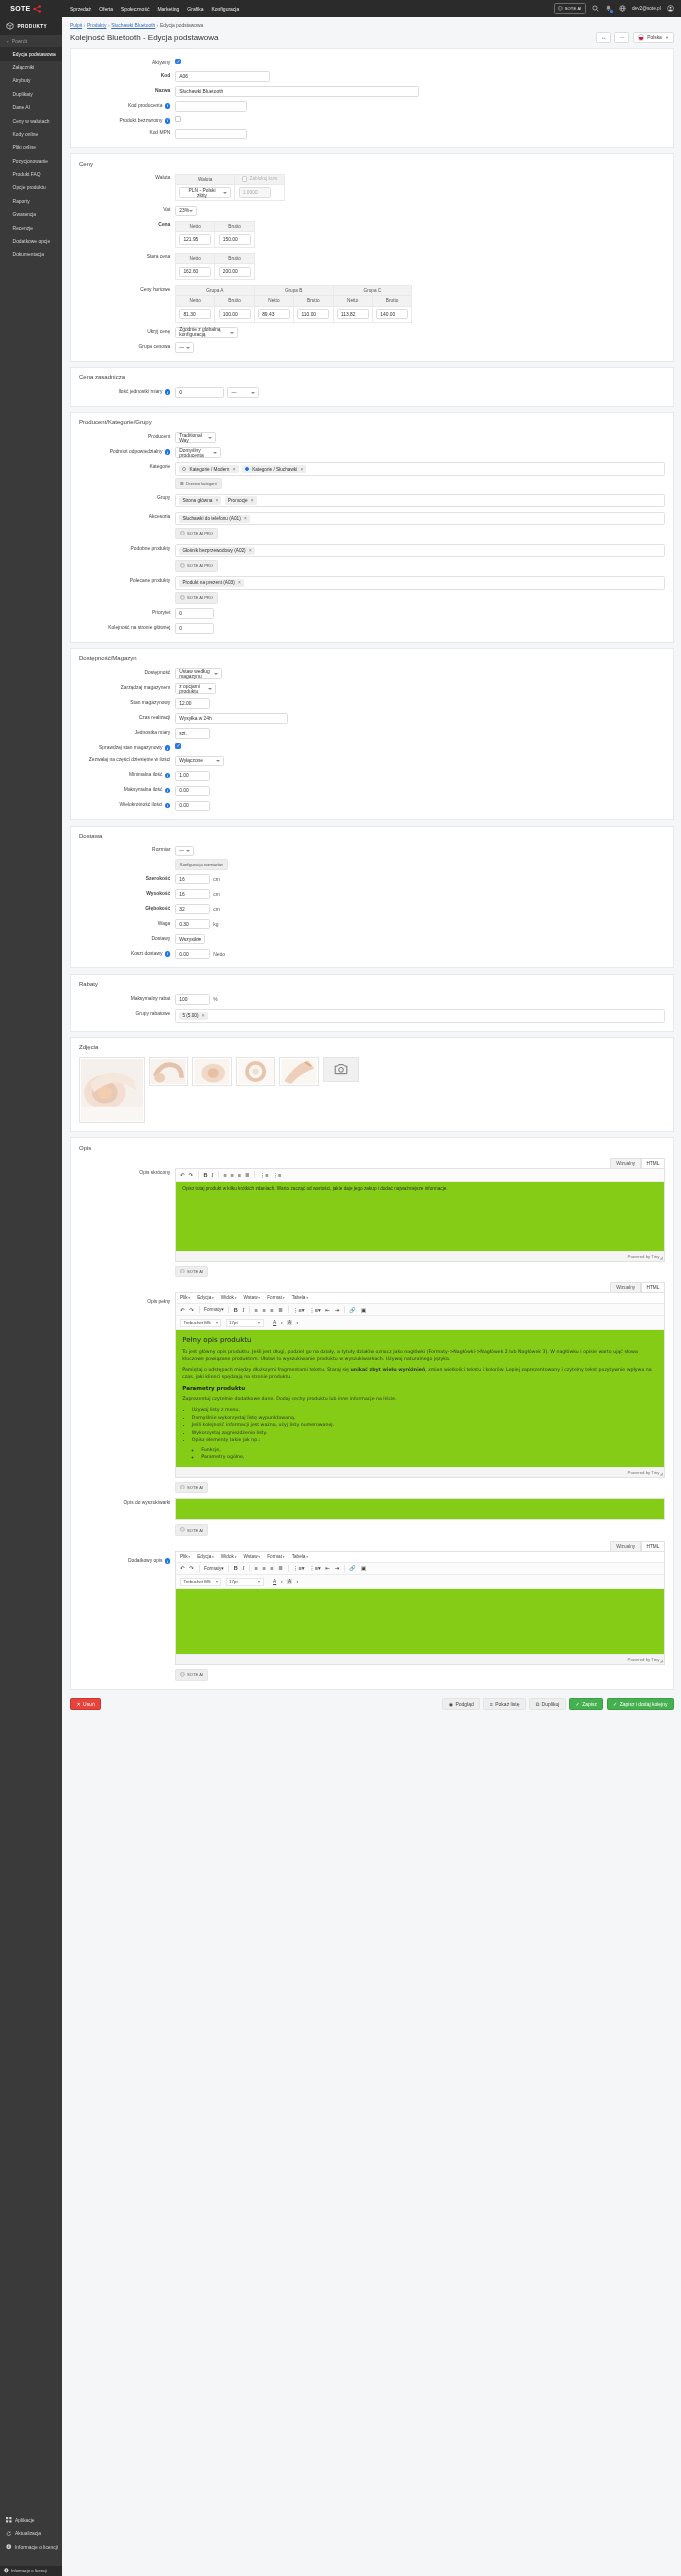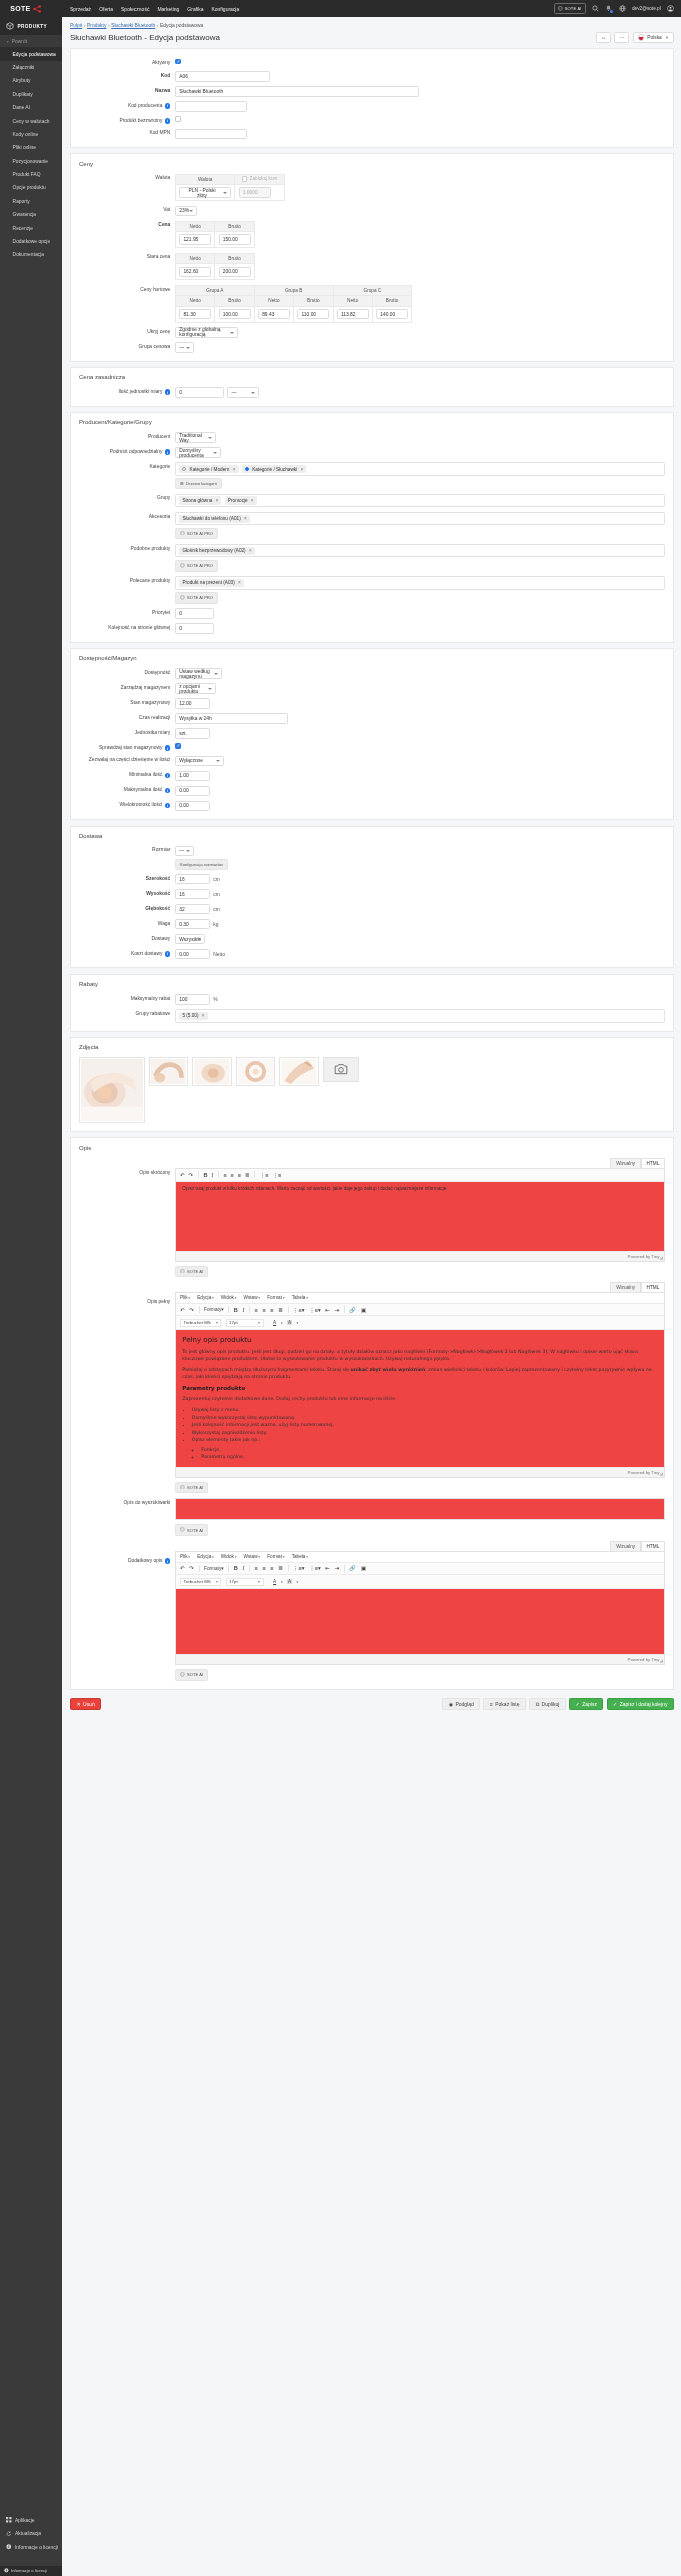--- a/index.html
+++ b/index.html
@@ -171,21 +171,21 @@
   }
 
   
   .ed-wrap { flex:1; }
   .ed-tabs { display:flex; justify-content:flex-end; }
   .ed-tab {
     font-size:4.7px; padding:2px 4.7px; border:0.8px solid #e2e2e2; border-bottom:none;
     background:#f2f2f2; color:#555;
   }
   .ed-tab.active { background:#fff; color:#333; }
-  .ed-box { border:0.8px solid #e2e2e2; background:#ef4444; }
+  .ed-box { border:0.8px solid #e2e2e2; background:#84cc16; }
   .ed-menubar {
     display:flex; gap:7px; padding:2.4px 4px; border-bottom:0.8px solid #ececec;
     background:#fff; font-size:4.7px; color:#444;
   }
   .ed-menubar span:after { content:"\25BE"; font-size:3.6px; color:#777; margin-left:0.8px; }
   .ed-toolbar {
     display:flex; align-items:center; gap:4.7px; padding:2.4px 4px;
     border-bottom:0.8px solid #ececec; background:#fbfbfb; color:#444; font-size:5.5px;
   }
   .ed-toolbar .grp { display:flex; align-items:center; gap:4px; }
@@ -401,21 +401,21 @@
     </div>
   </div>
 
   <div class="main">
 
     <div class="crumbs">
       <a>Pulpit</a><span class="sep">›</span><a>Produkty</a><span class="sep">›</span><a>Słuchawki Bluetooth</a><span class="sep">›</span><span class="cur">Edycja podstawowa</span>
     </div>
 
     <div class="page-head">
-      <div class="page-title">Słuchawki Bluetooth - Edycja podstawowa</div>
+      <div class="page-title">Kolejność Bluetooth - Edycja podstawowa</div>
       <div class="page-actions">
         <div class="sq-btn">
           <span>↔</span>
         </div>
         <div class="sq-btn">
           <span>⋯</span>
         </div>
         <div class="lang-btn">
           <span class="flag"></span>
           <span>Polska</span>

